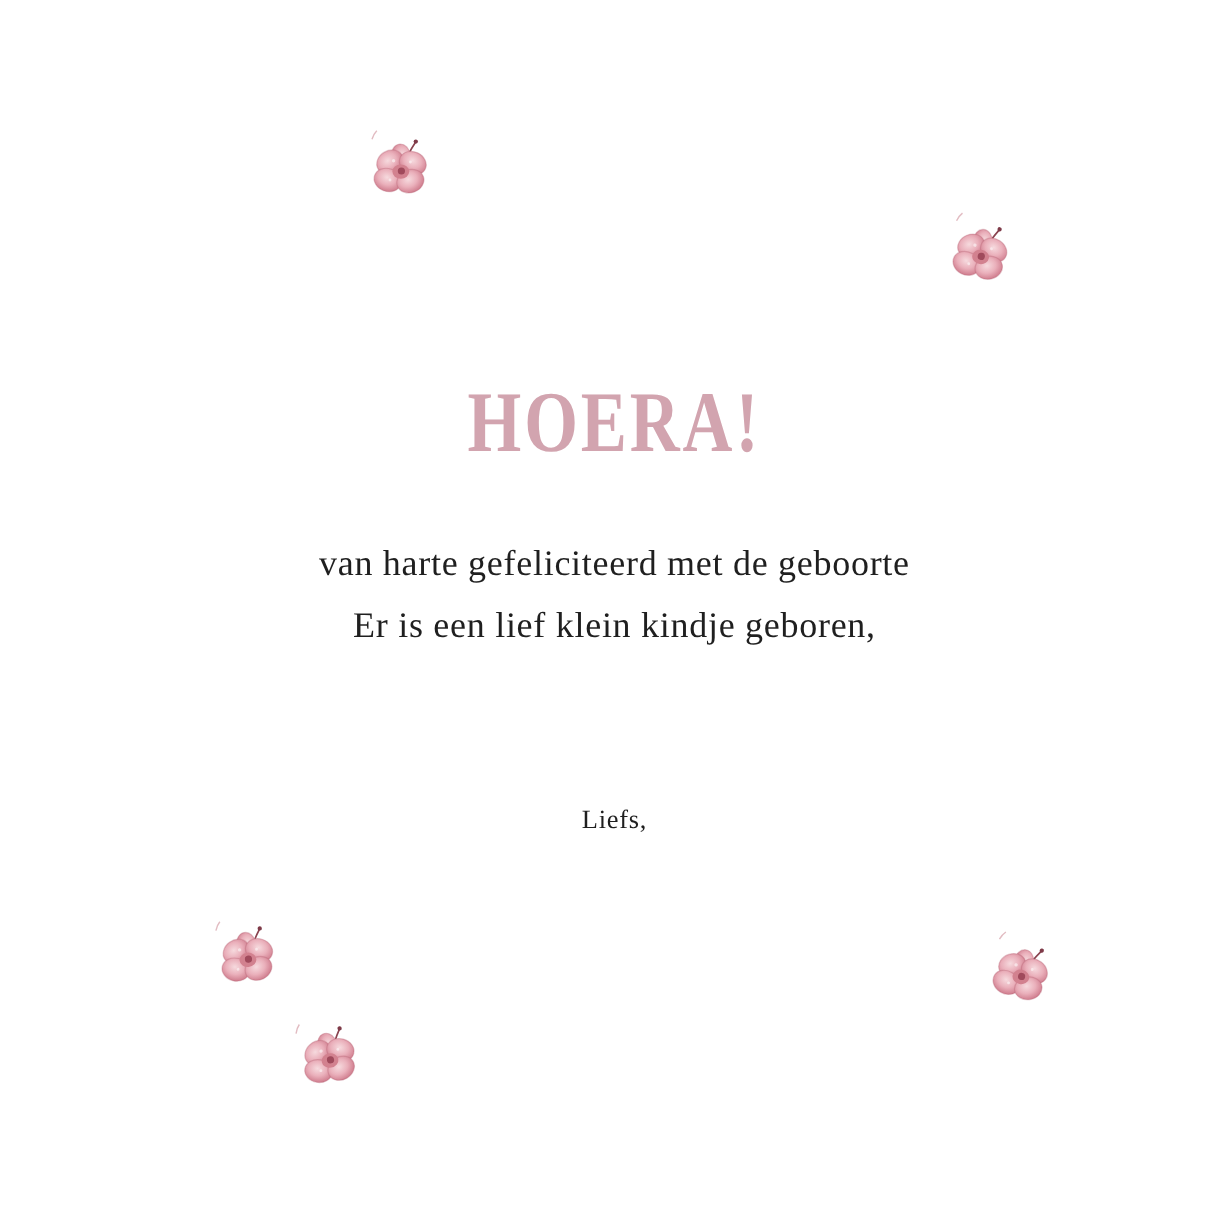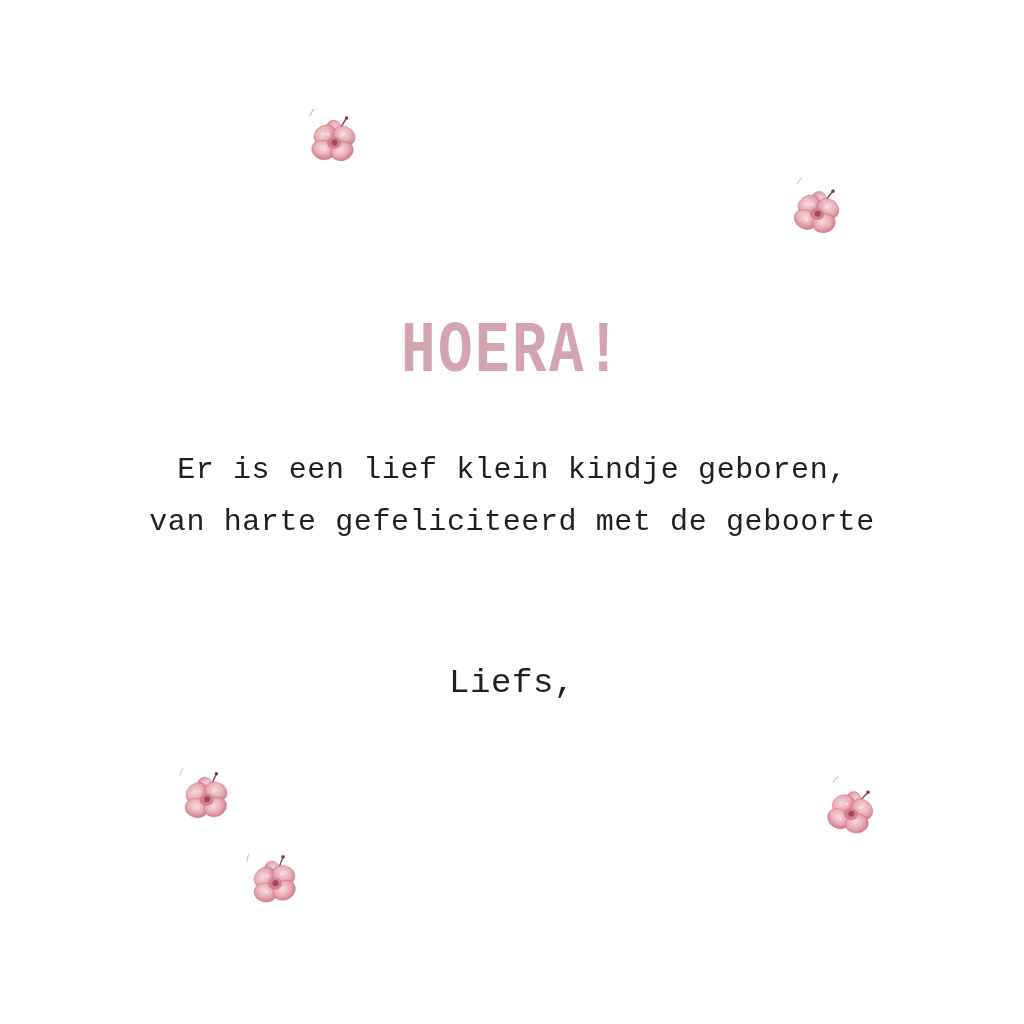--- a/index.html
+++ b/index.html
@@ -2,21 +2,21 @@
 <html><head>
 <meta charset="utf-8">
 <style>
   html, body { margin: 0; padding: 0; background: #ffffff; }
   .card {
     position: relative;
     width: 1024px;
     height: 1024px;
     background: #ffffff;
     overflow: hidden;
-    font-family: Liberation Mono, monospace;
+    font-family: Liberation Serif, serif;
   }
 
   
   .card-title {
     position: absolute;
     top: 316px;
     left: 0;
     width: 100%;
     margin: 0;
     text-align: center;
@@ -45,21 +45,21 @@
   .message p { margin: 0; }
 
   .closing {
     position: absolute;
     top: 657px;
     left: 0;
     width: 100%;
     margin: 0;
     text-align: center;
     color: #1f1f1f;
-    font-size: 34px;
+    font-size: 22px;
     line-height: 52px;
     letter-spacing: 0.6px;
   }
 
   
   .blossom {
     position: absolute;
     width: 64px;
     height: 64px;
   }
@@ -173,19 +173,19 @@
       <circle cx="33.5" cy="37.5" r="3" fill="#a04a5c"></circle>
       <circle cx="27" cy="29" r="1.4" fill="#ffffff" opacity="0.55"></circle>
       <circle cx="41" cy="30" r="1.2" fill="#ffffff" opacity="0.5"></circle>
       <circle cx="24" cy="45" r="1.2" fill="#ffffff" opacity="0.5"></circle>
     </svg>
   </div>
 
   <h1 class="card-title">HOERA!</h1>
 
   <div class="message">
+    <p>van harte gefeliciteerd met de geboorte</p>
     <p>Er is een lief klein kindje geboren,</p>
-    <p>van harte gefeliciteerd met de geboorte</p>
   </div>
 
   <p class="closing">Liefs,</p>
 
 </div>
 
 </body></html>

